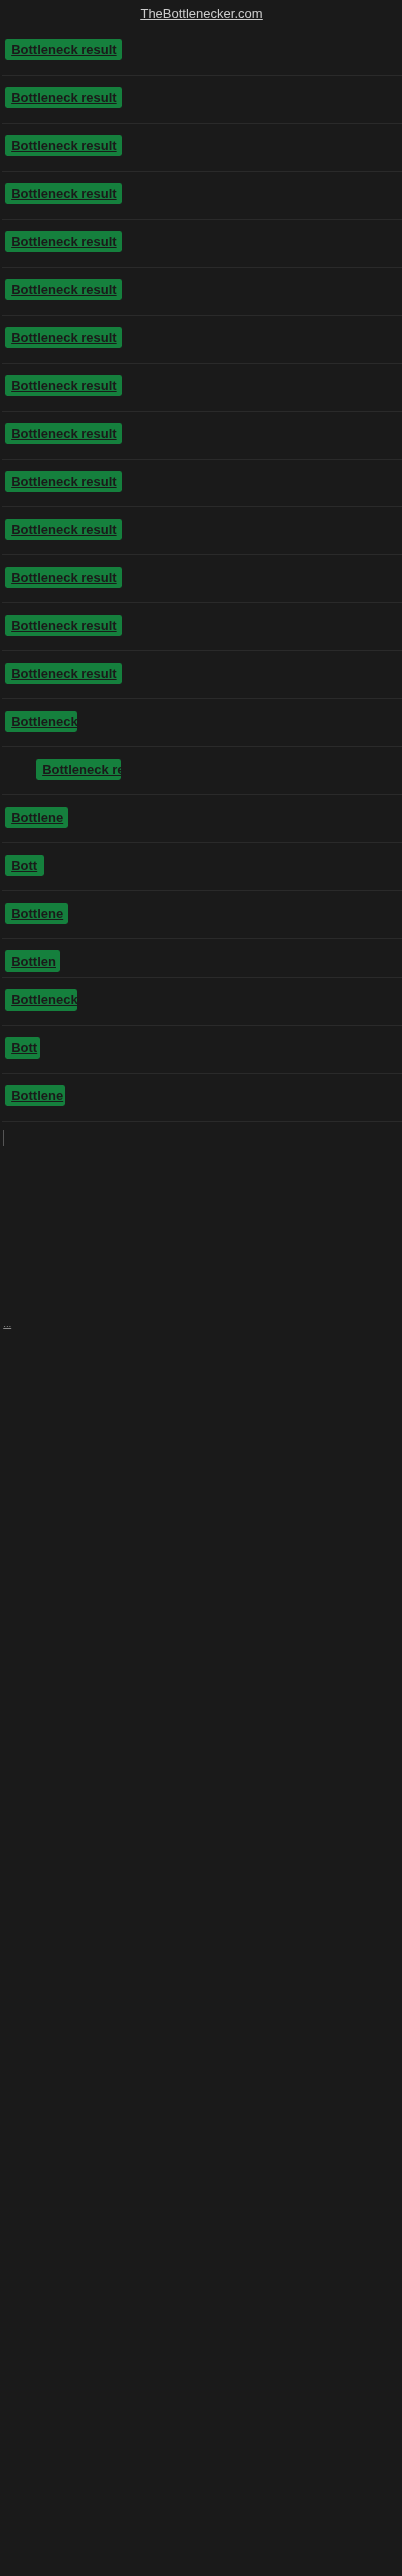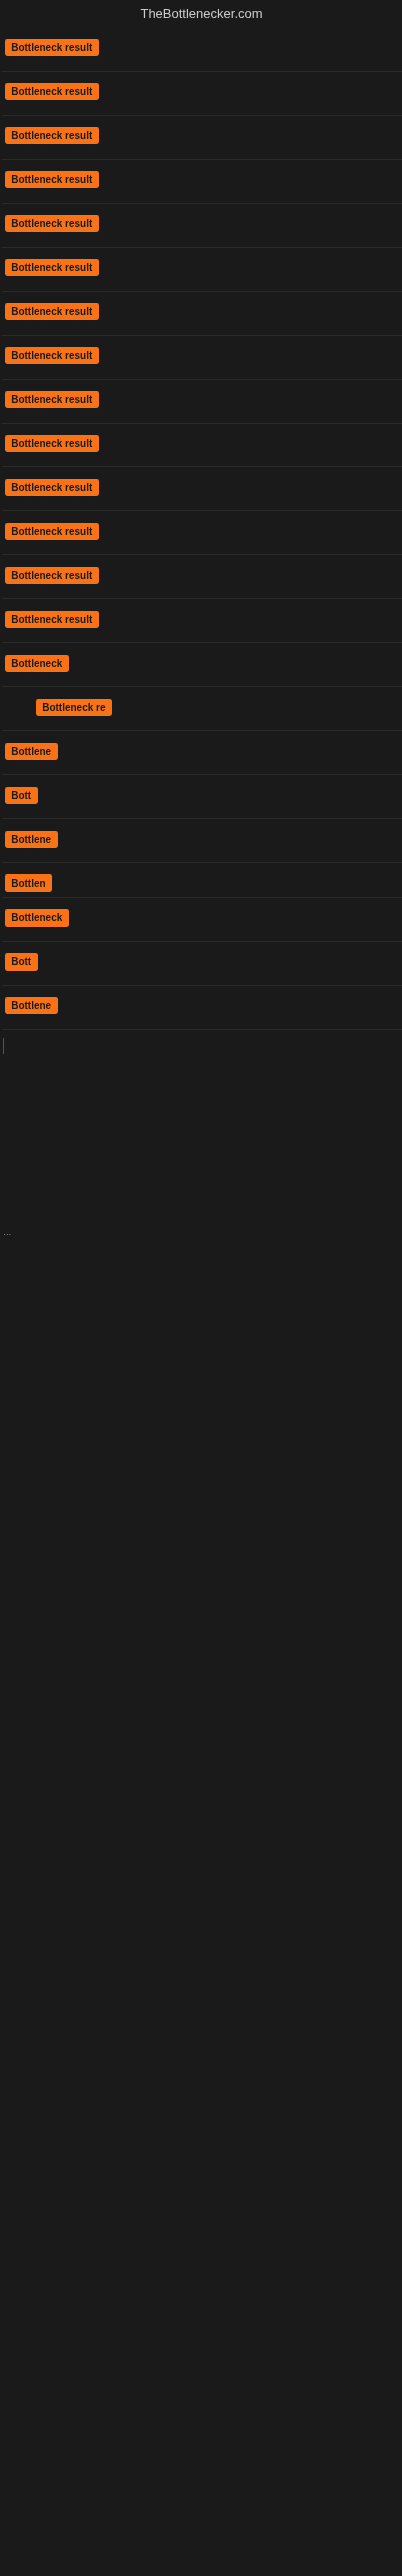--- a/index.html
+++ b/index.html
@@ -1,18 +1,19 @@
 <!DOCTYPE html>
 <html style="font-size:13px"><head>
   <meta charset="utf-8">
   <style>
     * {
       margin: 0;
       padding: 0;
       box-sizing: border-box;
+      text-decoration: underline;
     }
 
     body {
       width: 403px;
       min-height: 2576px;
       background-color: #1a1a1a;
       font-family: Arial, sans-serif;
       position: relative;
     }
 
@@ -25,23 +26,23 @@
     }
 
     .bottleneck-item {
       margin: 0 0 0 1.6px;
       padding: 6.4px 0 6.4px 3.2px;
       border-bottom: 0.8px solid #2a2a2a;
     }
 
     .bottleneck-badge {
       display: inline-block;
-      background-color: #f97316;
+      background-color: #15803d;
       color: #1a1a1a;
-      font-size: 10px;
+      font-size: 13px;
       font-weight: bold;
       padding: 3.2px 6.4px;
       border-radius: 2.4px;
       white-space: nowrap;
       overflow: hidden;
     }
 
     .section-divider {
       height: 16px;
       border-left: 1.6px solid #555;

